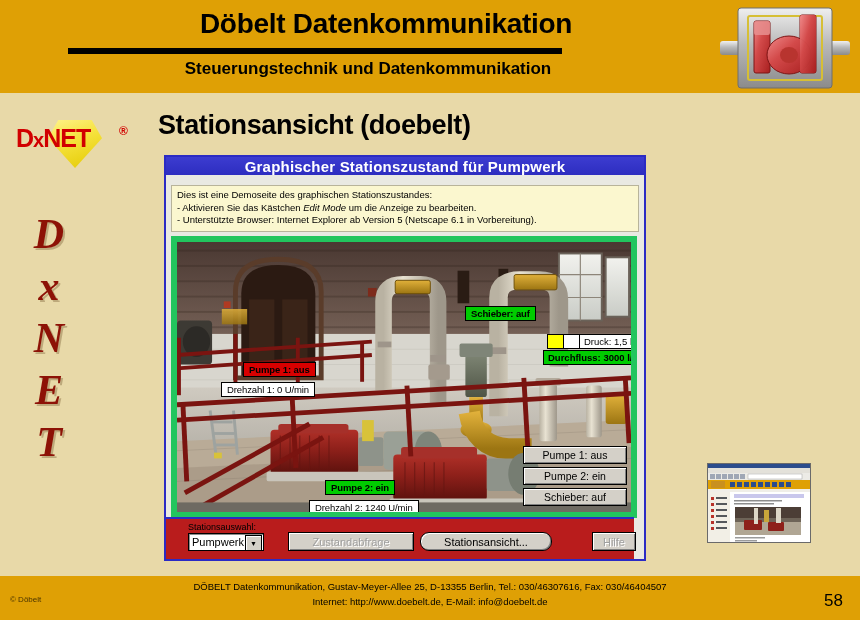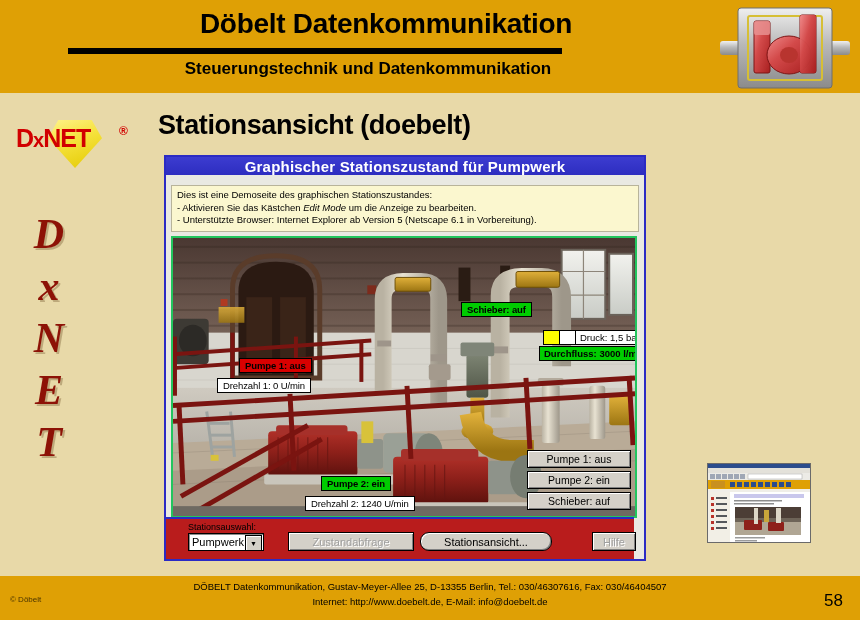--- a/index.html
+++ b/index.html
@@ -119,21 +119,21 @@
     font-size: 9.5px; color: #000;
     line-height: 12.5px;
   }
   .info-box i { font-style: italic; }
 
   
   .photo-wrap {
     position: relative;
     margin-top: 4px;
     width: 466px; height: 282px;
-    border: 2px solid #22c55e;
+    border: 6px solid #22c55e;
     box-sizing: border-box;
     overflow: hidden;
     background: #7a7068;
   }
   .photo {
     position: absolute; left:0; top:0; width: 100%; height: 100%;
   }
 
   .lbl {
     position: absolute;

